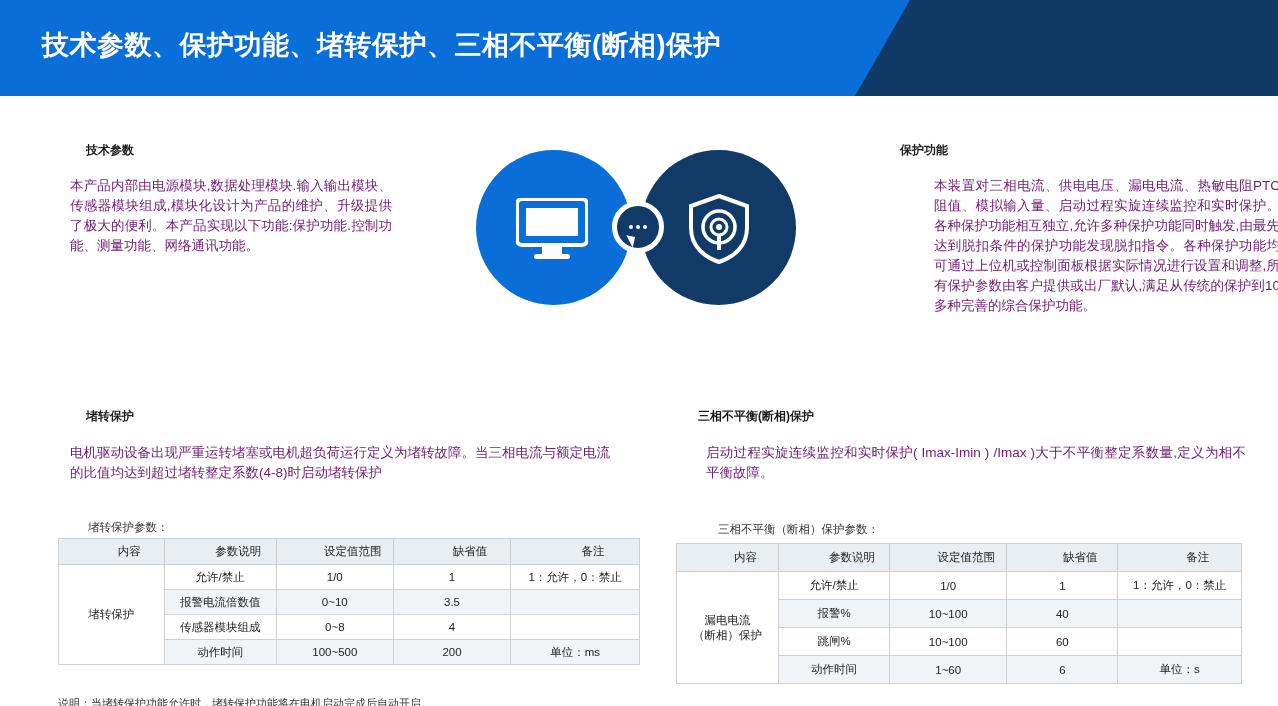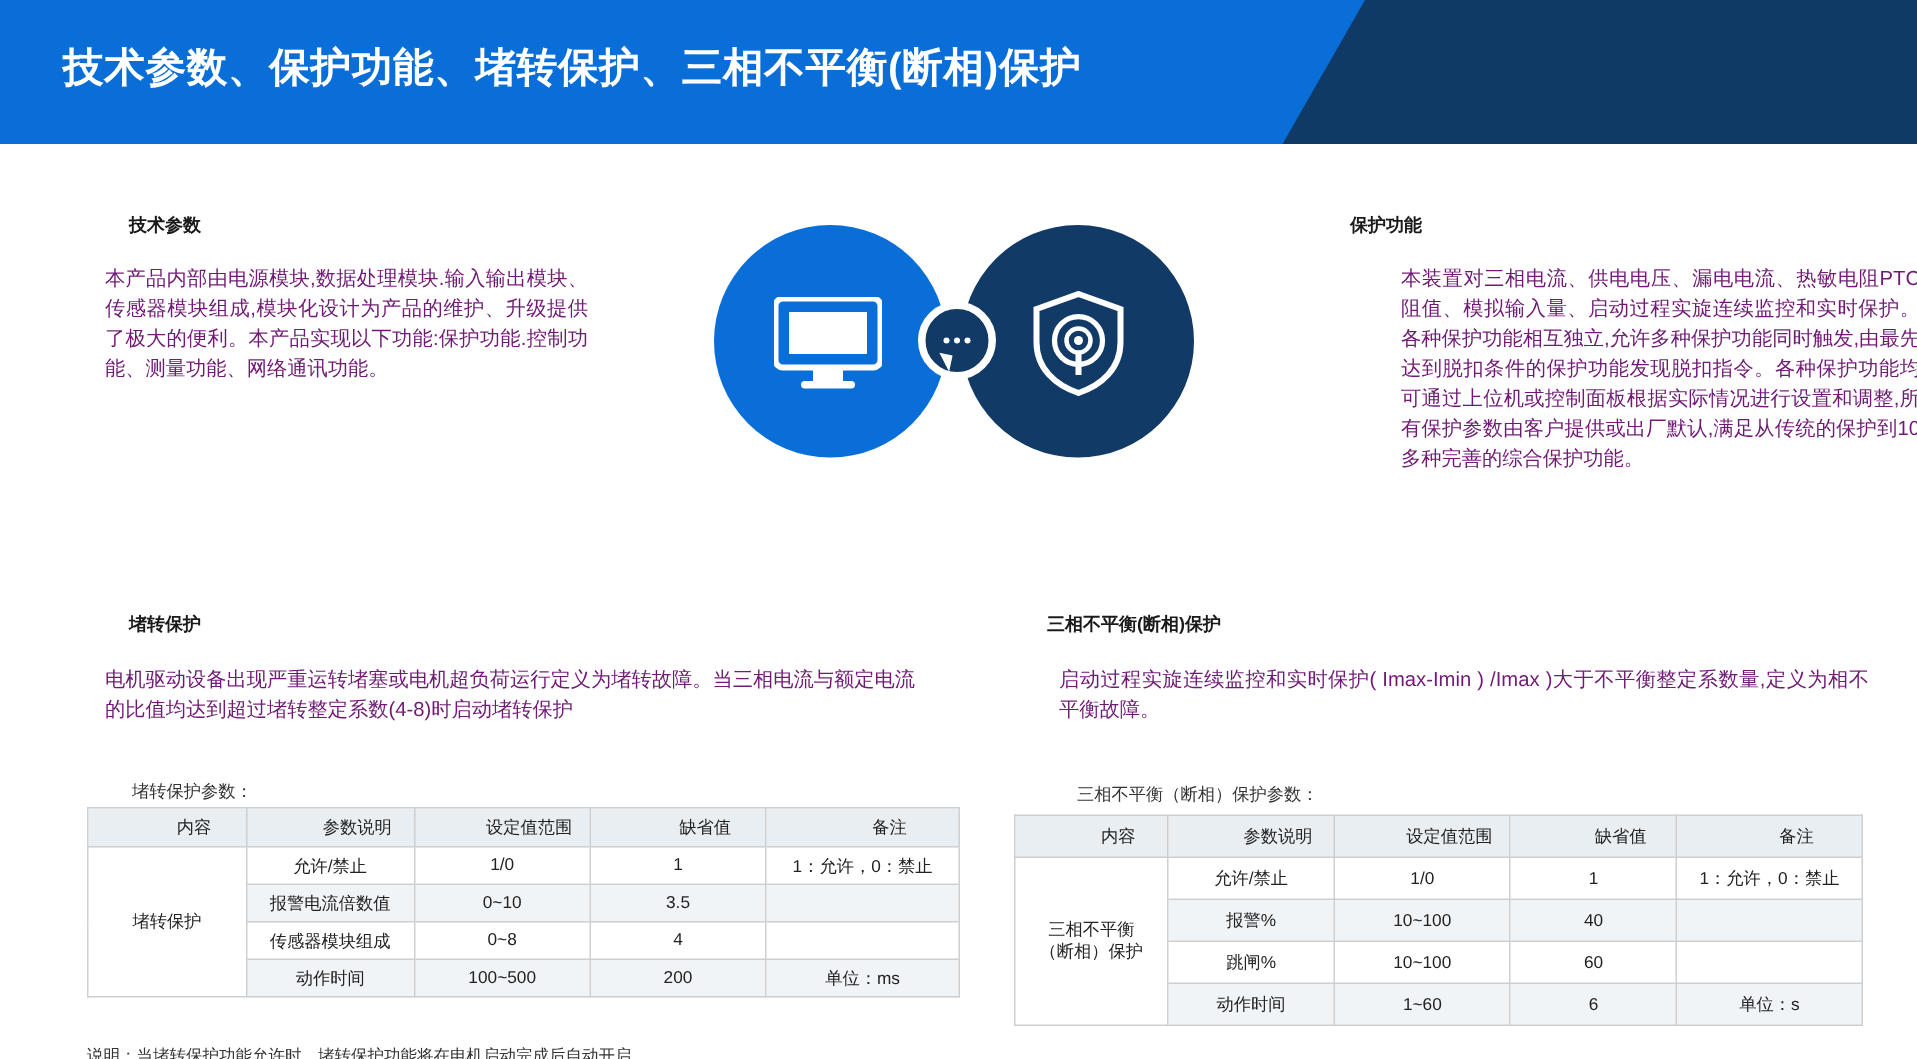--- a/index.html
+++ b/index.html
@@ -313,21 +313,21 @@
       <th class="c0">内容</th>
       <th class="c1">参数说明</th>
       <th class="c2">设定值范围</th>
       <th class="c3">缺省值</th>
       <th class="c4">备注</th>
     </tr>
   </thead>
   <tbody>
     <tr>
       <td class="rowhead" rowspan="4">
-        <div>三相不平衡</div>
+        <div>漏电电流</div>
         <div>（断相）保护</div>
       </td>
       <td>允许/禁止</td>
       <td>1/0</td>
       <td>1</td>
       <td>1：允许，0：禁止</td>
     </tr>
     <tr>
       <td>报警%</td>
       <td>10~100</td>

